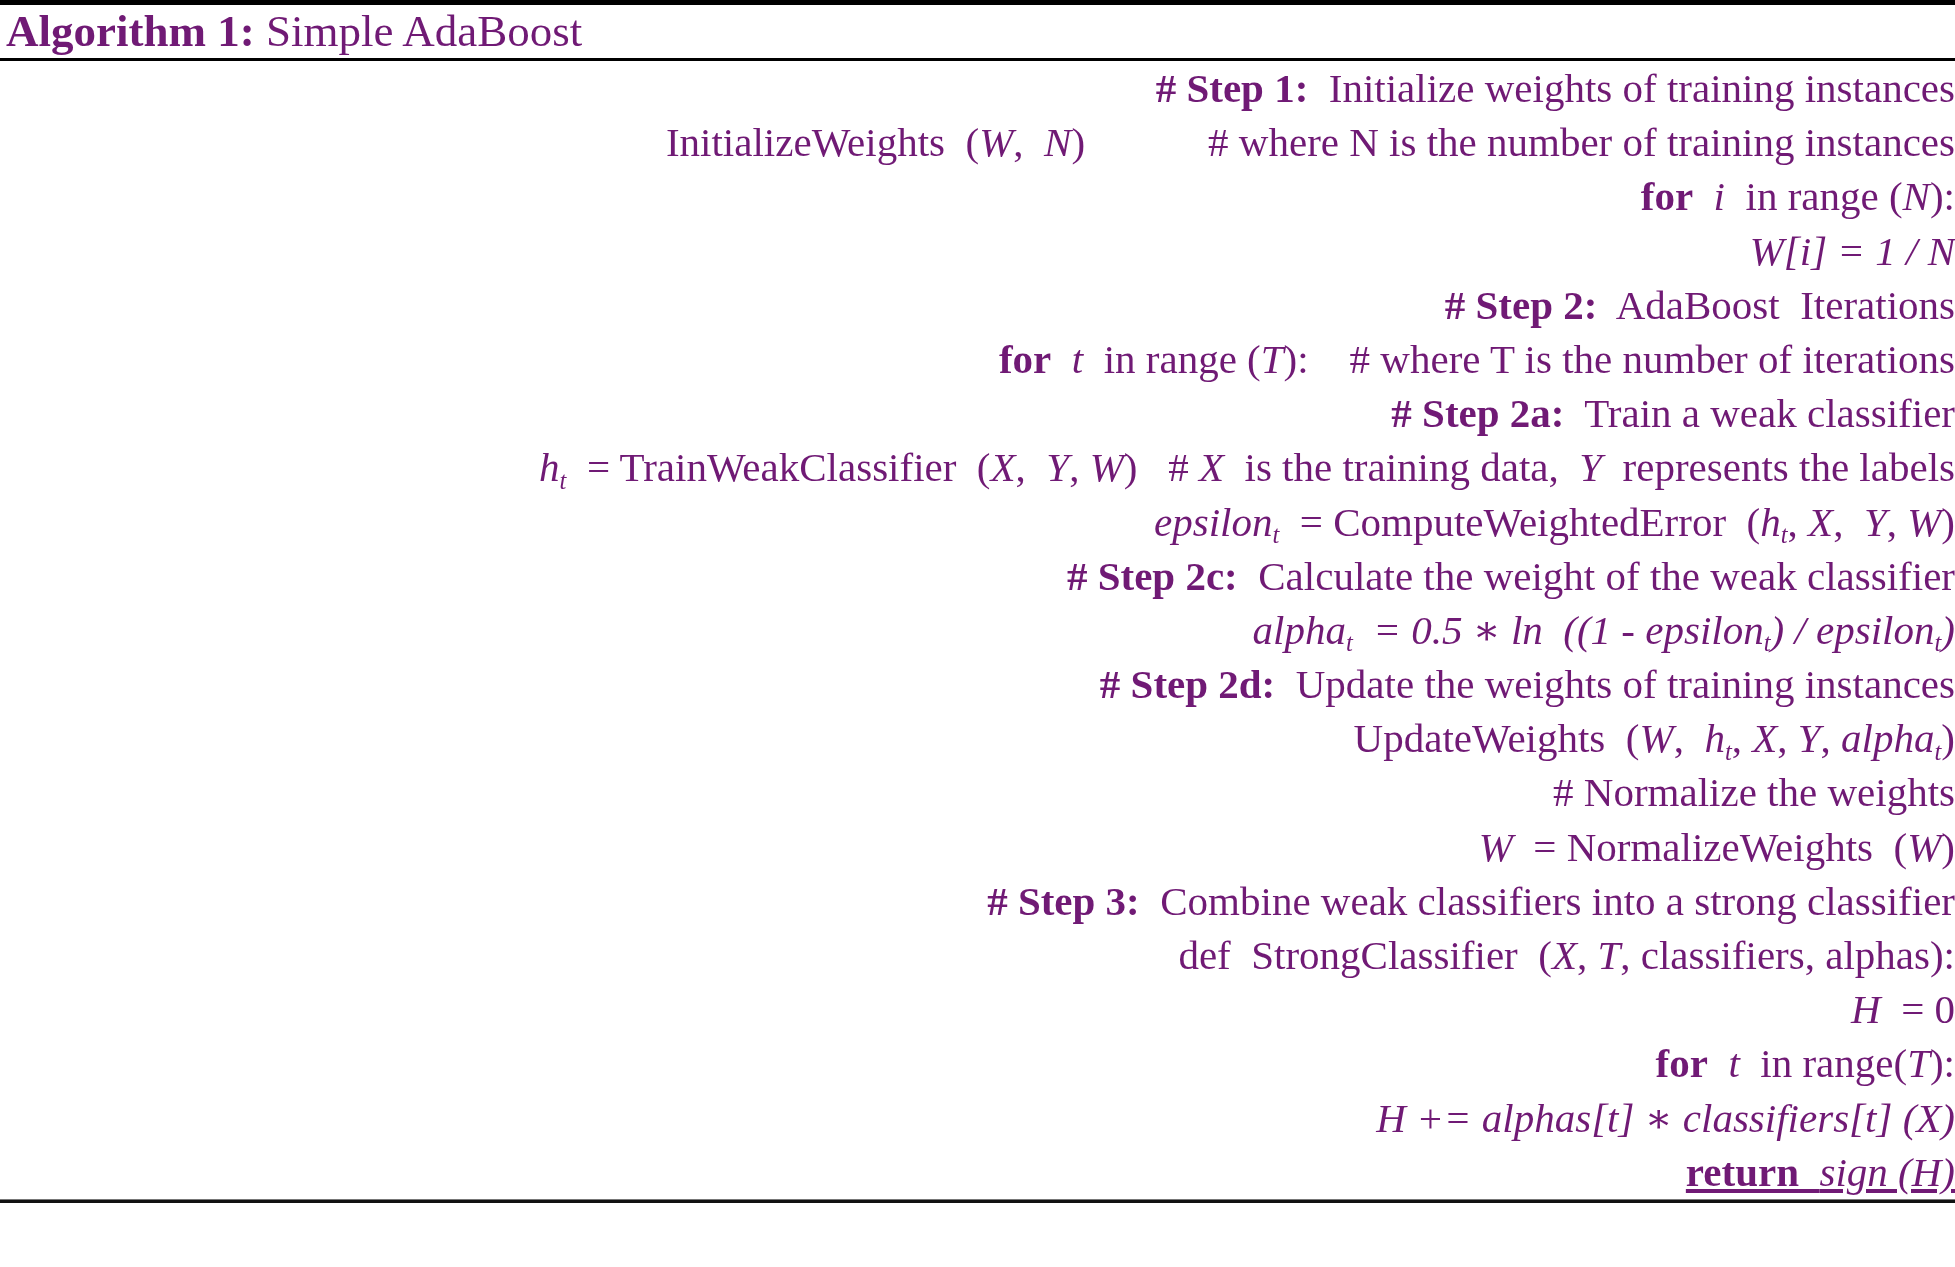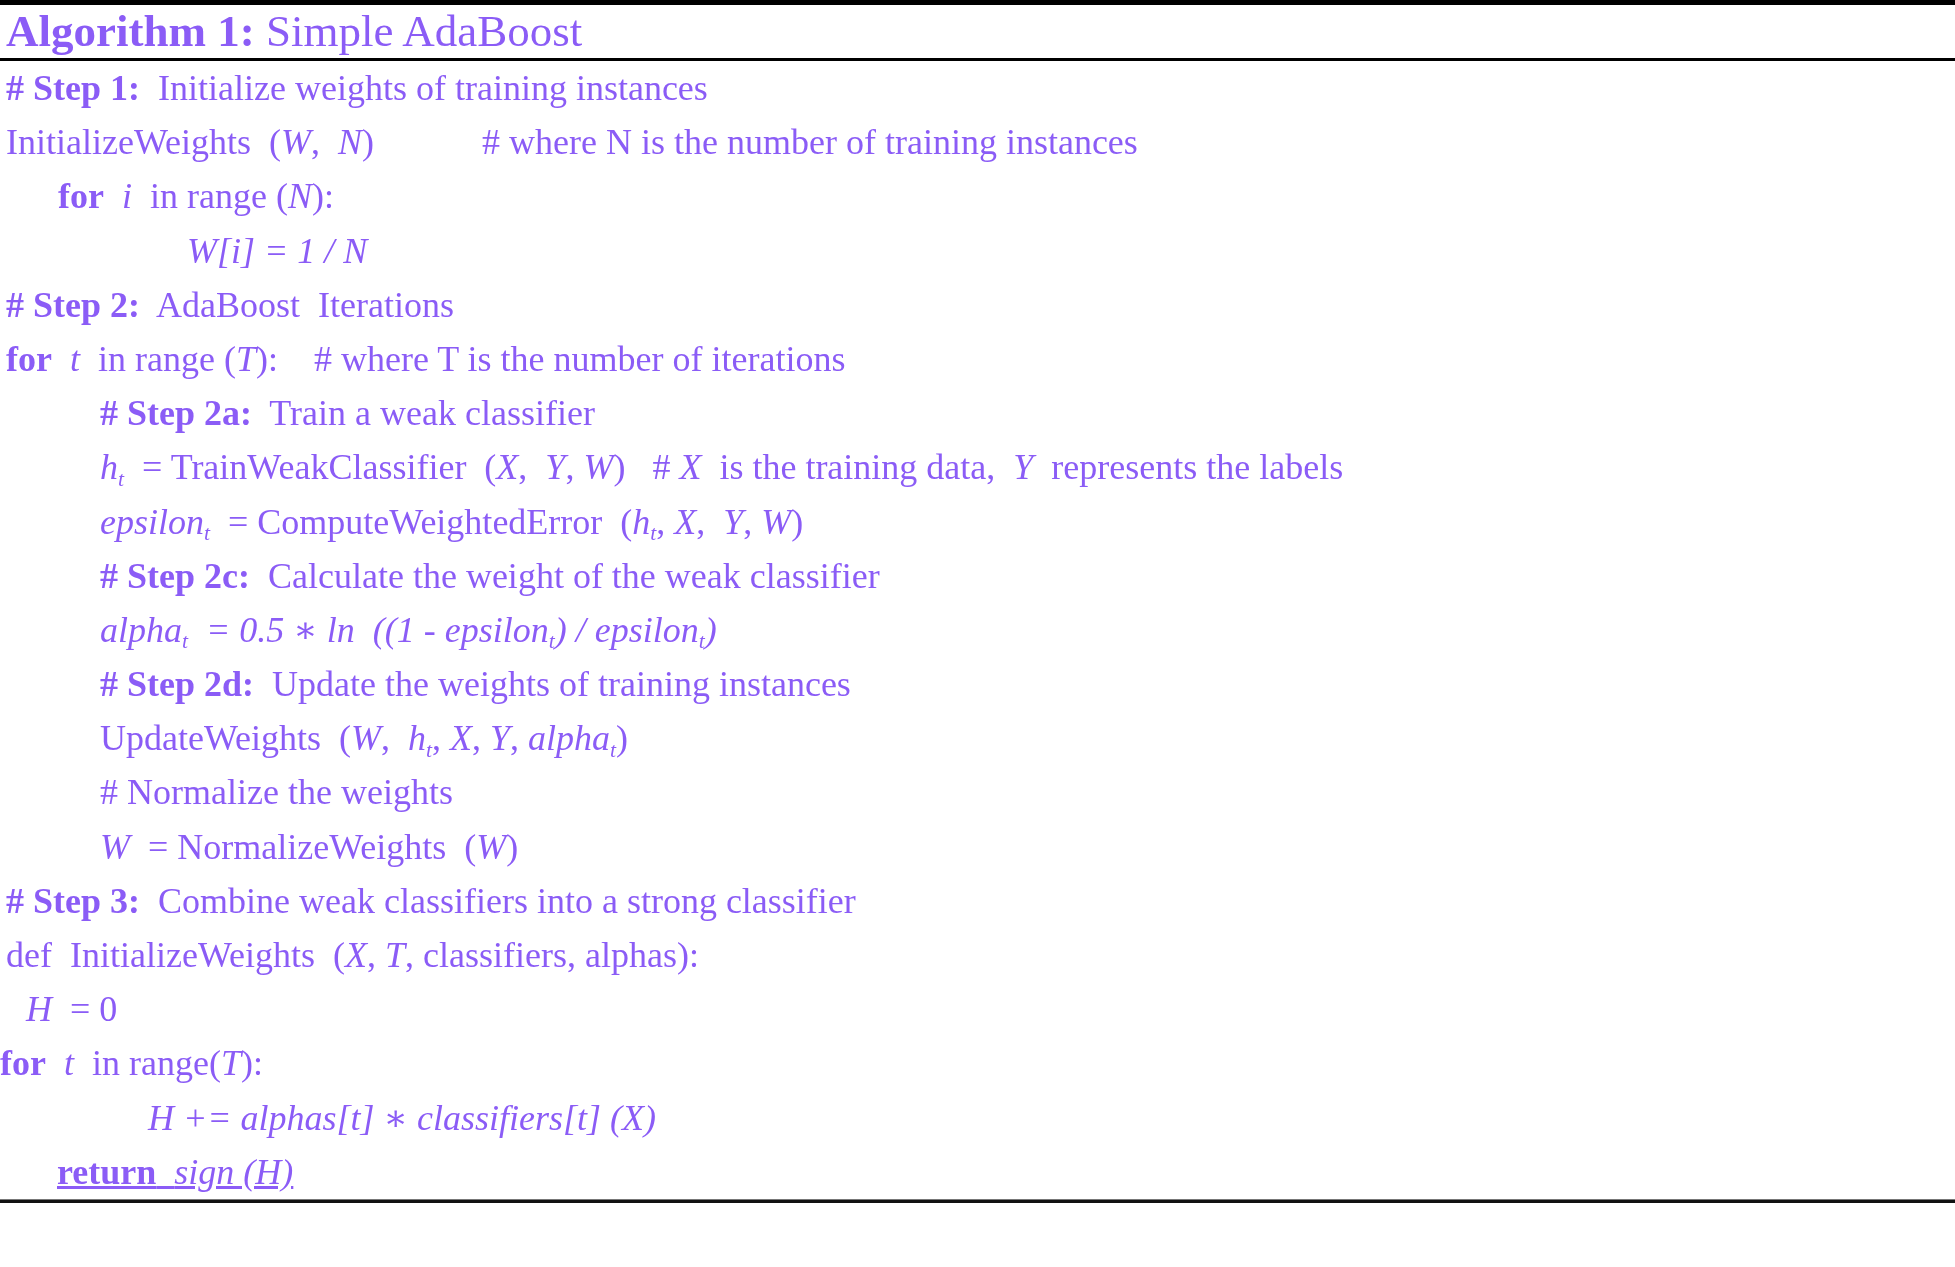--- a/index.html
+++ b/index.html
@@ -1,30 +1,30 @@
 <!DOCTYPE html>
 <html><head>
 <meta charset="utf-8">
 <style>
   html,body{margin:0;padding:0;background:#ffffff;}
   .page{
-    width:1955px;height:1267px;background:#ffffff;color:#8b5cf6;
+    width:1955px;height:1267px;background:#ffffff;color:#701a75;
     font-family:"Liberation Serif","DejaVu Serif",serif;
     position:relative;overflow:hidden;box-sizing:border-box;
   }
   .rule-thick{height:5px;background:#000000;width:100%;}
   .rule-mid{height:3px;background:#000000;width:100%;}
   .rule-bottom{height:3px;background:#111111;width:100%;border-top:1px solid #777;box-sizing:content-box;}
   .algo-header{
     height:53px;line-height:53px;font-size:45px;white-space:pre;
     padding-left:6px;overflow:hidden;
   }
   .algo-body{width:100%;}
   .line{
-    height:54.2px;line-height:54.2px;font-size:36px;white-space:pre;overflow:visible;
+    height:54.2px;line-height:54.2px;font-size:41px;white-space:pre;overflow:visible;text-align:right;
   }
   .b{font-weight:bold;}
   .i{font-style:italic;}
   .sb{font-size:60%;font-style:italic;position:relative;top:0.3em;letter-spacing:0;}
   
   .p0{padding-left:6px;}
   .pA{padding-left:58px;}
   .pB{padding-left:187px;}
   .pC{padding-left:100px;}
   .pD{padding-left:26px;}
@@ -50,21 +50,21 @@
     <div class="line pC"><span class="b"># Step 2a:</span><span>  Train a weak classifier</span></div>
     <div class="line pC"><span class="i">h</span><span class="sb">t</span><span>  = TrainWeakClassifier  (</span><span class="i">X</span><span>,  </span><span class="i">Y</span><span>, </span><span class="i">W</span><span>)   # </span><span class="i">X</span><span>  is the training data,  </span><span class="i">Y</span><span>  represents the labels</span></div>
     <div class="line pC"><span class="i">epsilon</span><span class="sb">t</span><span>  = ComputeWeightedError  (</span><span class="i">h</span><span class="sb">t</span><span>, </span><span class="i">X</span><span>,  </span><span class="i">Y</span><span>, </span><span class="i">W</span><span>)</span></div>
     <div class="line pC"><span class="b"># Step 2c:</span><span>  Calculate the weight of the weak classifier</span></div>
     <div class="line pC"><span class="i">alpha</span><span class="sb">t</span><span class="i">  = 0.5 ∗ ln  ((1 - epsilon</span><span class="sb">t</span><span class="i">) / epsilon</span><span class="sb">t</span><span class="i">)</span></div>
     <div class="line pC"><span class="b"># Step 2d:</span><span>  Update the weights of training instances</span></div>
     <div class="line pC"><span>UpdateWeights  (</span><span class="i">W</span><span>,  </span><span class="i">h</span><span class="sb">t</span><span>, </span><span class="i">X</span><span>, </span><span class="i">Y</span><span>, </span><span class="i">alpha</span><span class="sb">t</span><span>)</span></div>
     <div class="line pC"><span># Normalize the weights</span></div>
     <div class="line pC"><span class="i">W</span><span>  = NormalizeWeights  (</span><span class="i">W</span><span>)</span></div>
     <div class="line p0"><span class="b"># Step 3:</span><span>  Combine weak classifiers into a strong classifier</span></div>
-    <div class="line p0"><span>def  InitializeWeights  (</span><span class="i">X</span><span>, </span><span class="i">T</span><span>, classifiers, alphas):</span></div>
+    <div class="line p0"><span>def  StrongClassifier  (</span><span class="i">X</span><span>, </span><span class="i">T</span><span>, classifiers, alphas):</span></div>
     <div class="line pD"><span class="i">H</span><span>  = 0</span></div>
     <div class="line pE"><span class="b">for</span><span>  </span><span class="i">t</span><span>  in range(</span><span class="i">T</span><span>):</span></div>
     <div class="line pF"><span class="i">H += alphas[t] ∗ classifiers[t] (X)</span></div>
     <div class="line pG"><span class="b">return</span><span>  </span><span class="i">sign (H)</span></div>
   </div>
 
   <div class="rule-bottom"></div>
 </div>
 
 </body></html>

